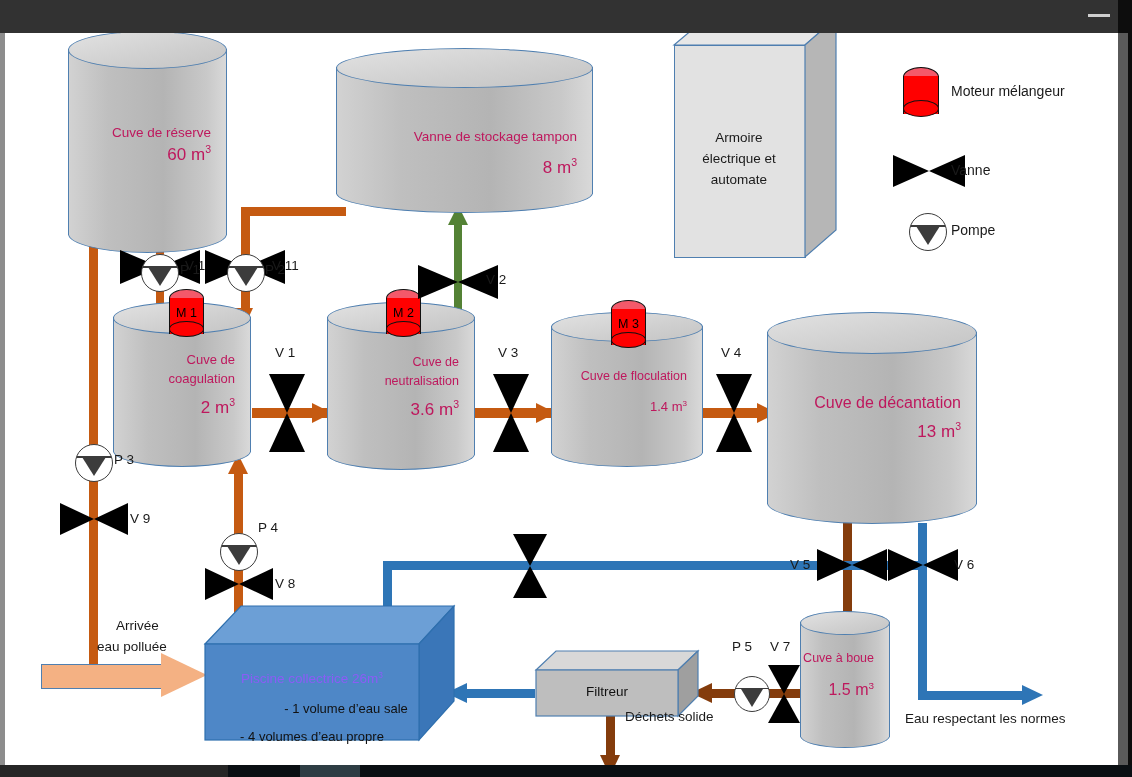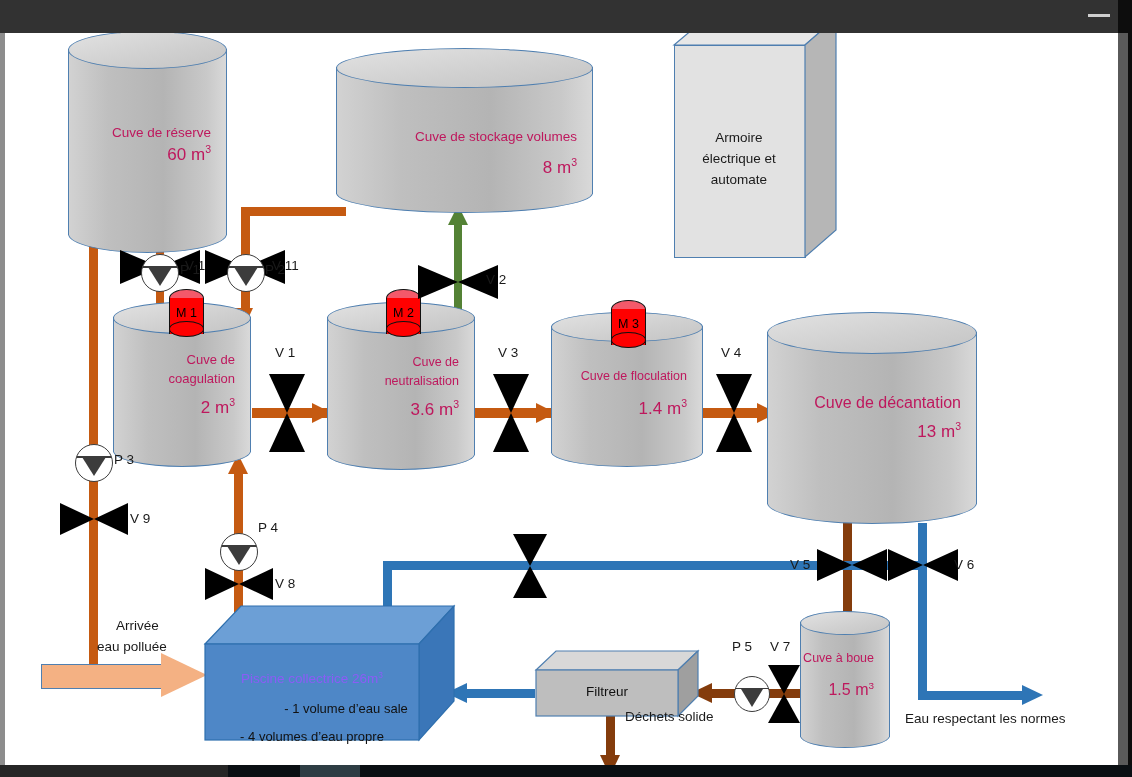--- a/index.html
+++ b/index.html
@@ -142,21 +142,21 @@
       <div class="txt" style="top:93px;font-size:13.5px;">Cuve de réserve</div>
       <div class="txt" style="top:113px;font-size:17px;">
         <span>60 m</span><sup>3</sup>
       </div>
     </div>
 
     <div class="tank" style="left:331px;top:15px;width:257px;height:165px;">
       <div class="ell-bot" style="height:38px;"></div>
       <div class="body" style="top:19px;bottom:19px;"></div>
       <div class="ell-top" style="height:38px;"></div>
-      <div class="txt" style="top:80px;font-size:13.5px;">Cuve de stockage volumes</div>
+      <div class="txt" style="top:80px;font-size:13.5px;">Vanne de stockage tampon</div>
       <div class="txt" style="top:109px;font-size:17px;">
         <span>8 m</span><sup>3</sup>
       </div>
     </div>
 
     <div class="tank" style="left:108px;top:269px;width:138px;height:165px;">
       <div class="ell-bot" style="height:30px;"></div>
       <div class="body" style="top:15px;bottom:15px;"></div>
       <div class="ell-top" style="height:30px;"></div>
       <div class="txt" style="top:49px;font-size:13px;">Cuve de</div>
@@ -175,21 +175,21 @@
       <div class="txt" style="top:97px;font-size:17px;">
         <span>3.6 m</span><sup>3</sup>
       </div>
     </div>
 
     <div class="tank" style="left:546px;top:279px;width:152px;height:155px;">
       <div class="ell-bot" style="height:28px;"></div>
       <div class="body" style="top:14px;bottom:14px;"></div>
       <div class="ell-top" style="height:28px;"></div>
       <div class="txt" style="top:56px;font-size:12.5px;">Cuve de floculation</div>
-      <div class="txt" style="top:86px;font-size:17px;">
+      <div class="txt" style="top:86px;font-size:13px;">
         <span>1.4 m</span><sup>3</sup>
       </div>
     </div>
 
     <div class="tank" style="left:762px;top:279px;width:210px;height:212px;">
       <div class="ell-bot" style="height:40px;"></div>
       <div class="body" style="top:20px;bottom:20px;"></div>
       <div class="ell-top" style="height:40px;"></div>
       <div class="txt" style="top:80px;font-size:16px;">Cuve de décantation</div>
       <div class="txt" style="top:109px;font-size:17px;">
@@ -360,15 +360,36 @@
       <div class="ln"></div>
       <div class="tri" style="border-left:11px solid transparent;border-right:11px solid transparent;border-top:18px solid #3c3c3c;"></div>
     </div>
     <div class="lbl" style="left:727px;top:606px;font-size:13.5px;">P 5</div>
 
     <div class="lbl" style="left:111px;top:585px;font-size:13.5px;">Arrivée</div>
     <div class="lbl" style="left:92px;top:606px;font-size:13.5px;">eau polluée</div>
     <div class="lbl" style="left:620px;top:676px;font-size:13.5px;">Déchets solide</div>
     <div class="lbl" style="left:900px;top:678px;font-size:13.5px;">Eau respectant les normes</div>
 
+    <div class="abs" style="left:890px;top:30px;width:215px;height:190px;">
+
+      <div class="motor" style="left:8px;top:4px;width:36px;height:50px;">
+        <div class="mtop"></div>
+          <div class="mbody"></div>
+          <div class="mbot"></div>
+      </div>
+      <div class="lbl" style="left:56px;top:20px;font-size:14px;">Moteur mélangeur</div>
+
+      <div class="valve" style="left:-2px;top:92px;width:72px;height:33px;">
+        <i style="left:0;top:0;border-top:16.5px solid transparent;border-bottom:16.5px solid transparent;border-left:36px solid #000;"></i>
+        <i style="right:0;top:0;border-top:16.5px solid transparent;border-bottom:16.5px solid transparent;border-right:36px solid #000;"></i>
+      </div>
+      <div class="lbl" style="left:56px;top:99px;font-size:14px;">Vanne</div>
+
+      <div class="pump" style="left:14px;top:150px;width:36px;height:36px;">
+        <div class="ln"></div>
+        <div class="tri" style="border-left:12px solid transparent;border-right:12px solid transparent;border-top:19px solid #3c3c3c;"></div>
+      </div>
+      <div class="lbl" style="left:56px;top:159px;font-size:14px;">Pompe</div>
+    </div>
 
   </div>
 </div>
 
 </body></html>

